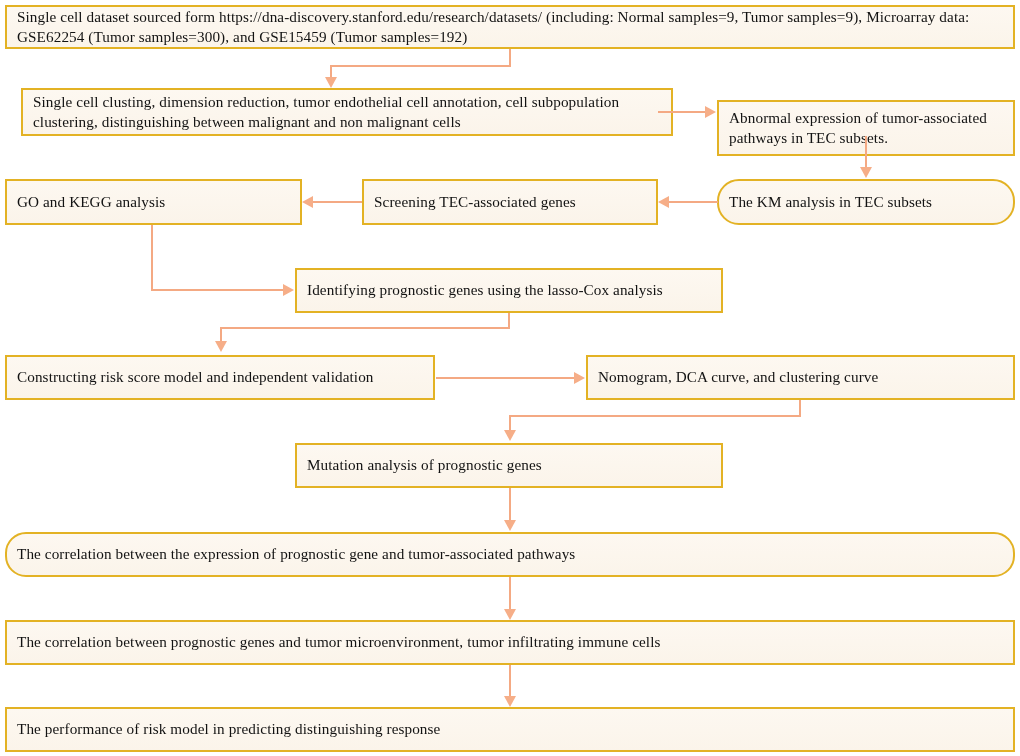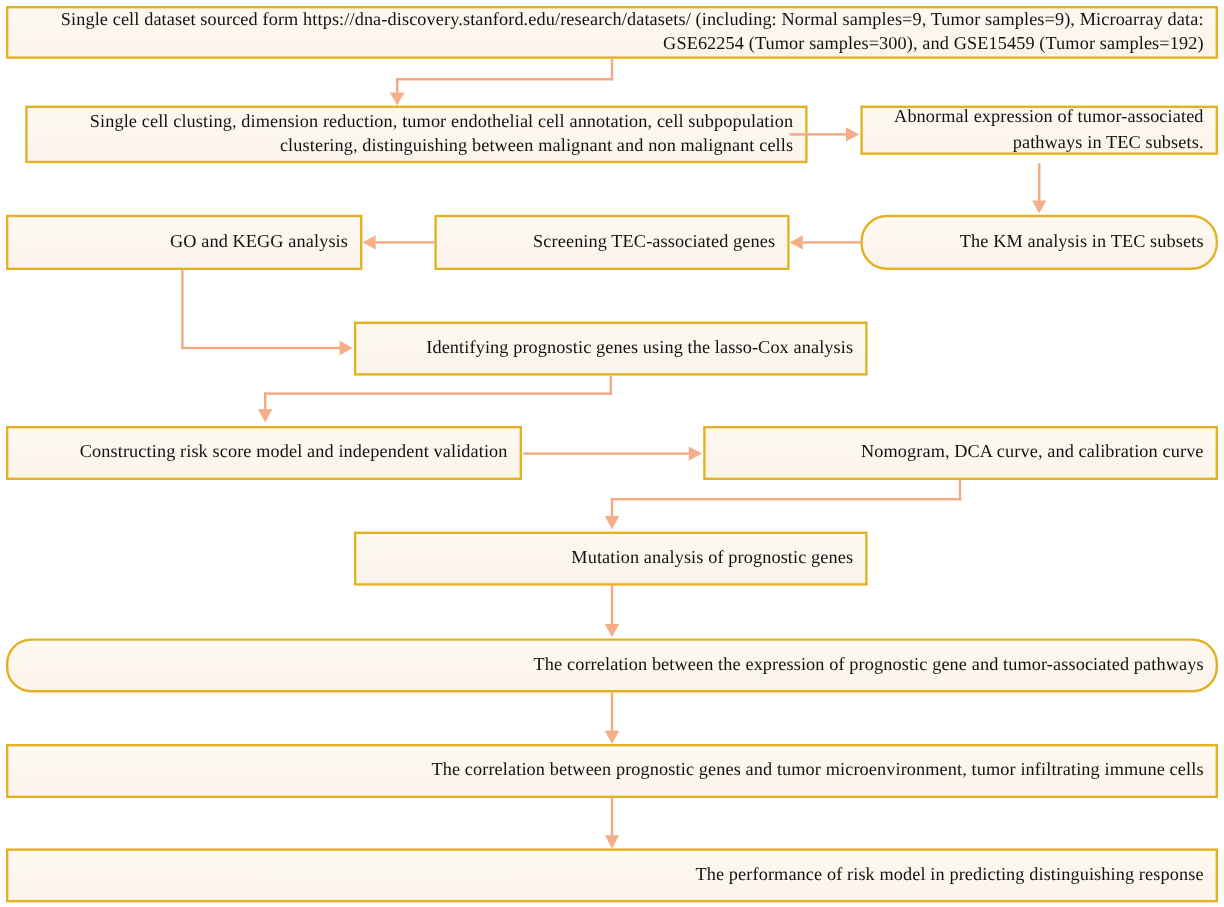--- a/index.html
+++ b/index.html
@@ -19,21 +19,21 @@
     overflow: hidden;
   }
   .node {
     position: absolute;
     box-sizing: border-box;
     border: 2px solid #E3B224;
     background: linear-gradient(180deg, #FDF8F1 0%, #FBF4EA 100%);
     display: flex;
     align-items: center;
     justify-content: center;
-    text-align: right;
+    text-align: left;
     color: #121212;
     font-size: 15.2px;
     line-height: 1.32;
     padding: 4px 10px;
     letter-spacing: 0.1px;
   }
   .node span {
     display: block;
     width: 100%;
   }
@@ -87,21 +87,21 @@
   <div class="vline" style="left:330px; top:65px; height:14px;"></div>
   <div class="arrow-down" style="left:325px; top:77px;"></div>
 
   <div class="node" style="left:21px; top:88px; width:652px; height:48px;">
     <span>Single cell clusting, dimension reduction, tumor endothelial cell annotation,  cell subpopulation clustering, distinguishing between malignant and non malignant cells</span>
   </div>
 
   <div class="hline" style="left:658px; top:111px; width:48px;"></div>
   <div class="arrow-right" style="left:705px; top:106px;"></div>
 
-  <div class="node" style="left:717px; top:88px; width:298px; height:41px;">
+  <div class="node" style="left:717px; top:100px; width:298px; height:56px;">
     <span>Abnormal expression of tumor-associated pathways in TEC subsets.</span>
   </div>
 
   <div class="vline" style="left:865px; top:136px; height:33px;"></div>
   <div class="arrow-down" style="left:860px; top:167px;"></div>
 
   <div class="node" style="left:717px; top:179px; width:298px; height:46px;border-radius:22px;">
     <span>The KM analysis in TEC subsets</span>
   </div>
 
@@ -133,21 +133,21 @@
   <div class="arrow-down" style="left:215px; top:341px;"></div>
 
   <div class="node" style="left:5px; top:355px; width:430px; height:45px;">
     <span>Constructing risk score model and independent validation</span>
   </div>
 
   <div class="hline" style="left:436px; top:377px; width:139px;"></div>
   <div class="arrow-right" style="left:574px; top:372px;"></div>
 
   <div class="node" style="left:586px; top:355px; width:429px; height:45px;">
-    <span>Nomogram, DCA curve, and calibration curve</span>
+    <span>Nomogram, DCA curve, and clustering curve</span>
   </div>
 
   <div class="vline" style="left:799px; top:400px; height:17px;"></div>
   <div class="hline" style="left:509px; top:415px; width:292px;"></div>
   <div class="vline" style="left:509px; top:415px; height:16px;"></div>
   <div class="arrow-down" style="left:504px; top:430px;"></div>
 
   <div class="node" style="left:295px; top:443px; width:428px; height:45px;">
     <span>Mutation analysis of prognostic genes</span>
   </div>

